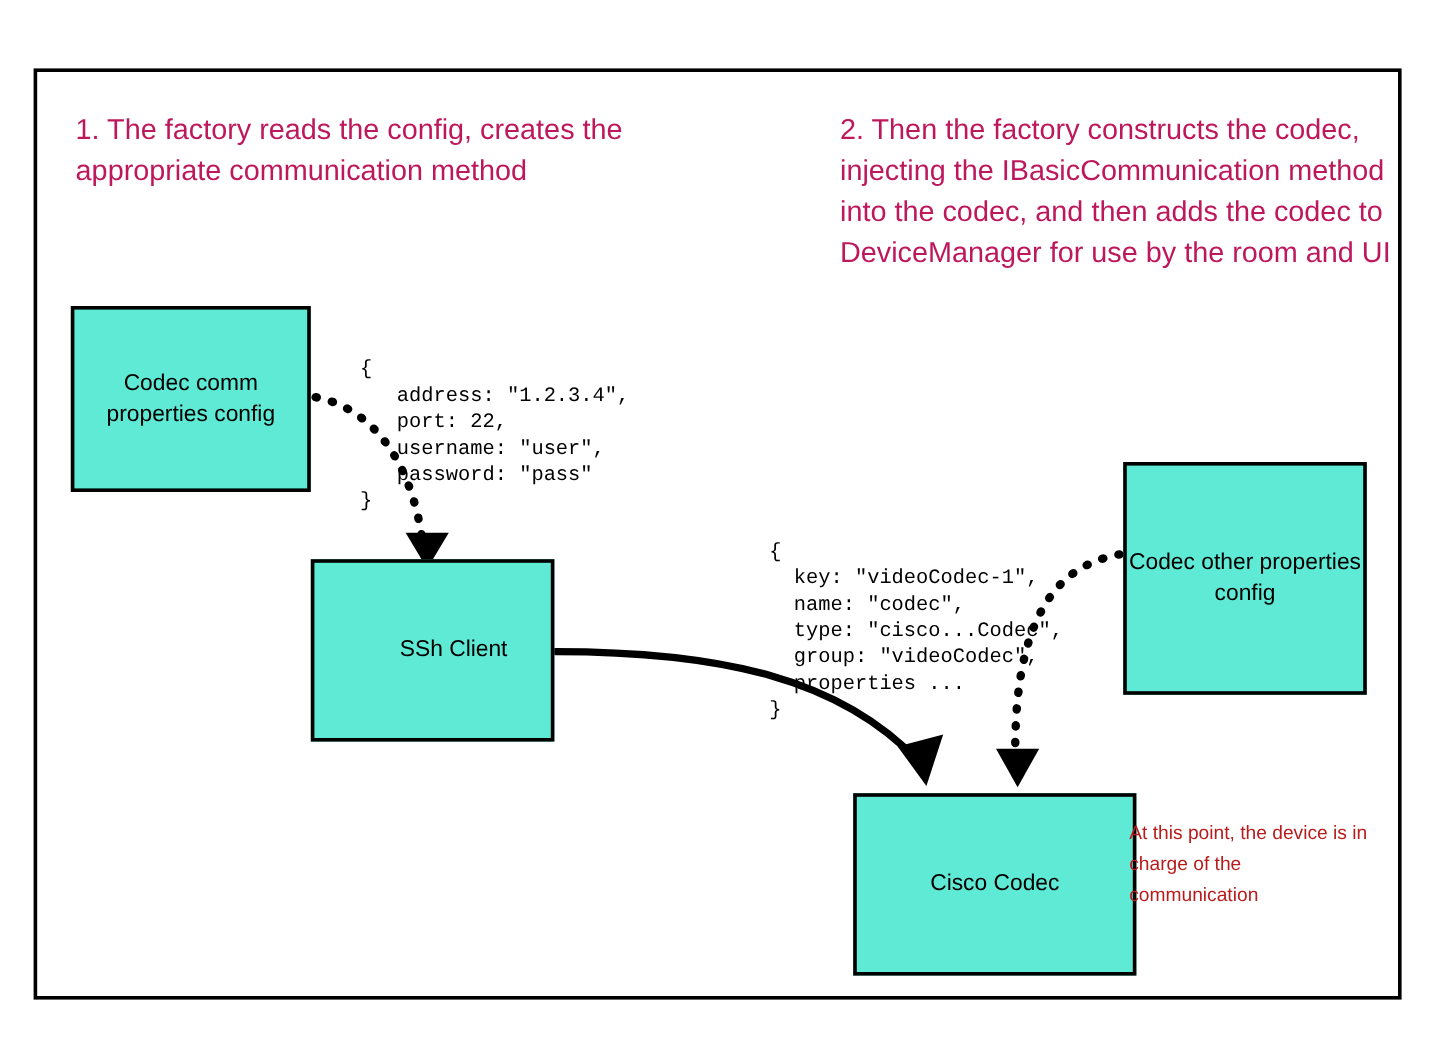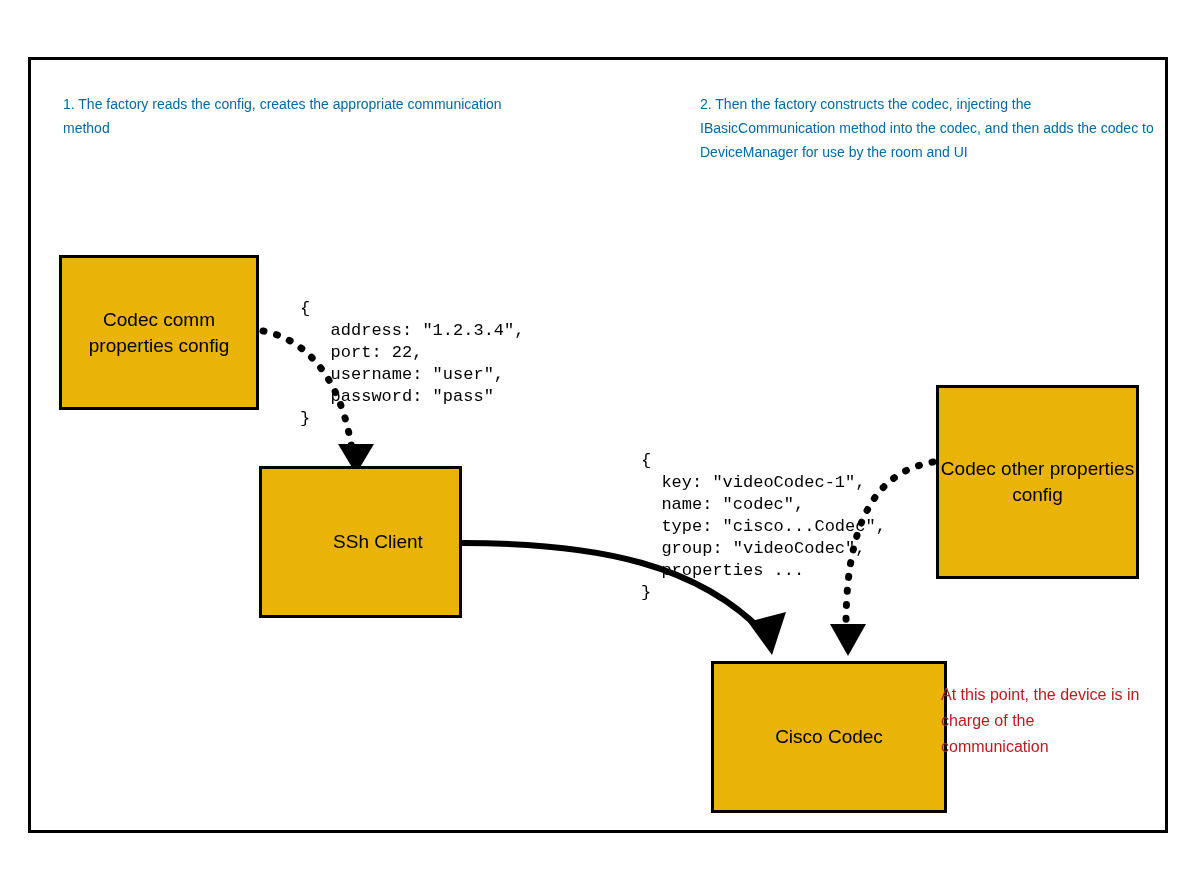--- a/index.html
+++ b/index.html
@@ -19,33 +19,33 @@
     position: absolute;
     left: 28px;
     top: 57px;
     width: 1140px;
     height: 776px;
     border: 3px solid #000000;
     box-sizing: border-box;
   }
   .note {
     position: absolute;
-    color: #0369a1;
-    font-size: 14px;
-    line-height: 24px;
+    color: #be185d;
+    font-size: 24px;
+    line-height: 34px;
     white-space: pre-line;
   }
   #note-1 { left: 63px; top: 92px; width: 470px; }
   #note-2 { left: 668px; top: 92px; width: 460px; margin-left: 32px; }
 
   .box {
     position: absolute;
     border: 3px solid #000000;
     box-sizing: border-box;
-    background: #eab308;
+    background: #5eead4;
     display: flex;
     align-items: center;
     justify-content: center;
     text-align: center;
     color: #000000;
     font-size: 19px;
     line-height: 26px;
     white-space: pre-line;
   }
   #box-codec-comm-config { left: 59px; top: 255px; width: 200px; height: 155px; }

